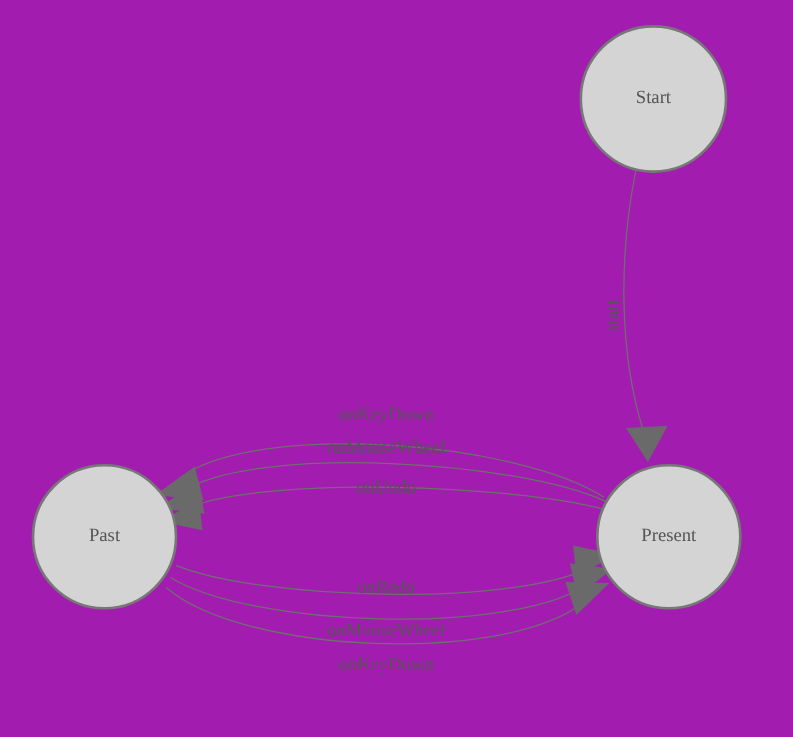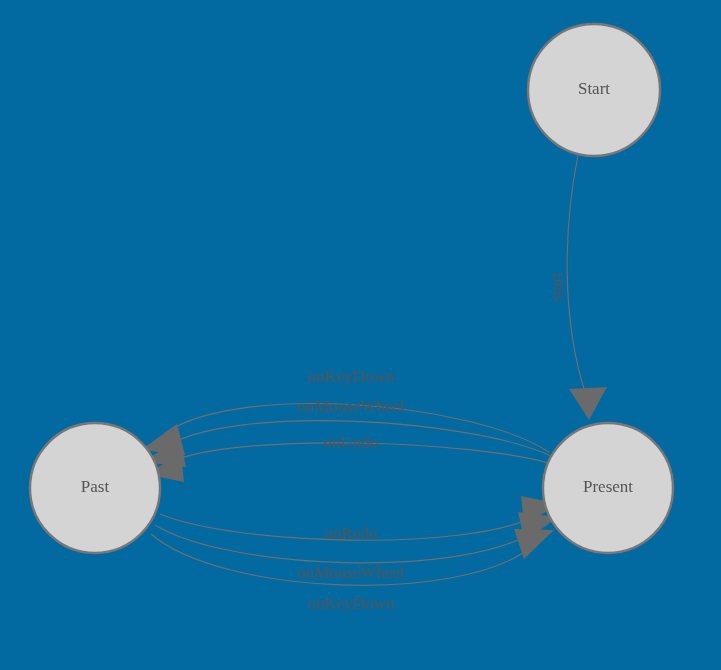--- a/index.html
+++ b/index.html
@@ -4,21 +4,21 @@
 <style>
   html, body {
     margin: 0;
     padding: 0;
     background: #ffffff;
   }
   #diagram-root {
     position: relative;
     width: 721px;
     height: 670px;
-    background: #0369a1;
+    background: #a21caf;
     overflow: hidden;
     font-family: "Liberation Serif", "DejaVu Serif", serif;
   }
   svg#state-diagram {
     display: block;
     width: 721px;
     height: 670px;
   }
   .node-circle {
     fill: #d4d4d4;

